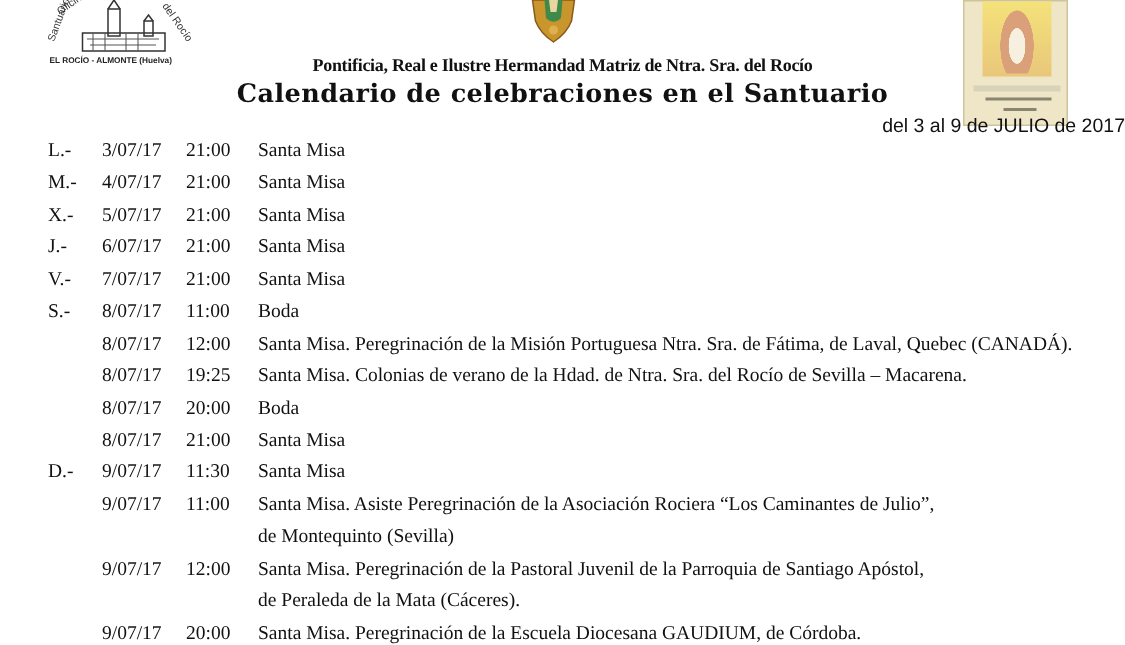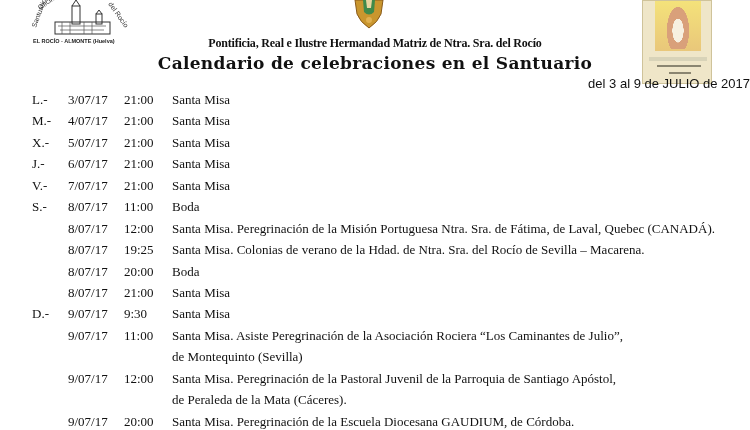--- a/index.html
+++ b/index.html
@@ -121,21 +121,21 @@
     </div>
     <div class="row" style="top: 285px;">
       <span class="day"></span>
       <span class="date">8/07/17</span>
       <span class="time">21:00</span>
       <span class="desc">Santa Misa</span>
     </div>
     <div class="row" style="top: 306px;">
       <span class="day">D.-</span>
       <span class="date">9/07/17</span>
-      <span class="time">9:30</span>
+      <span class="time">11:30</span>
       <span class="desc">Santa Misa</span>
     </div>
     <div class="row" style="top: 328px;">
       <span class="day"></span>
       <span class="date">9/07/17</span>
       <span class="time">11:00</span>
       <span class="desc">Santa Misa. Asiste Peregrinación de la Asociación Rociera “Los Caminantes de Julio”,</span>
     </div>
     <div class="row" style="top: 349px;">
       <span class="day"></span>

